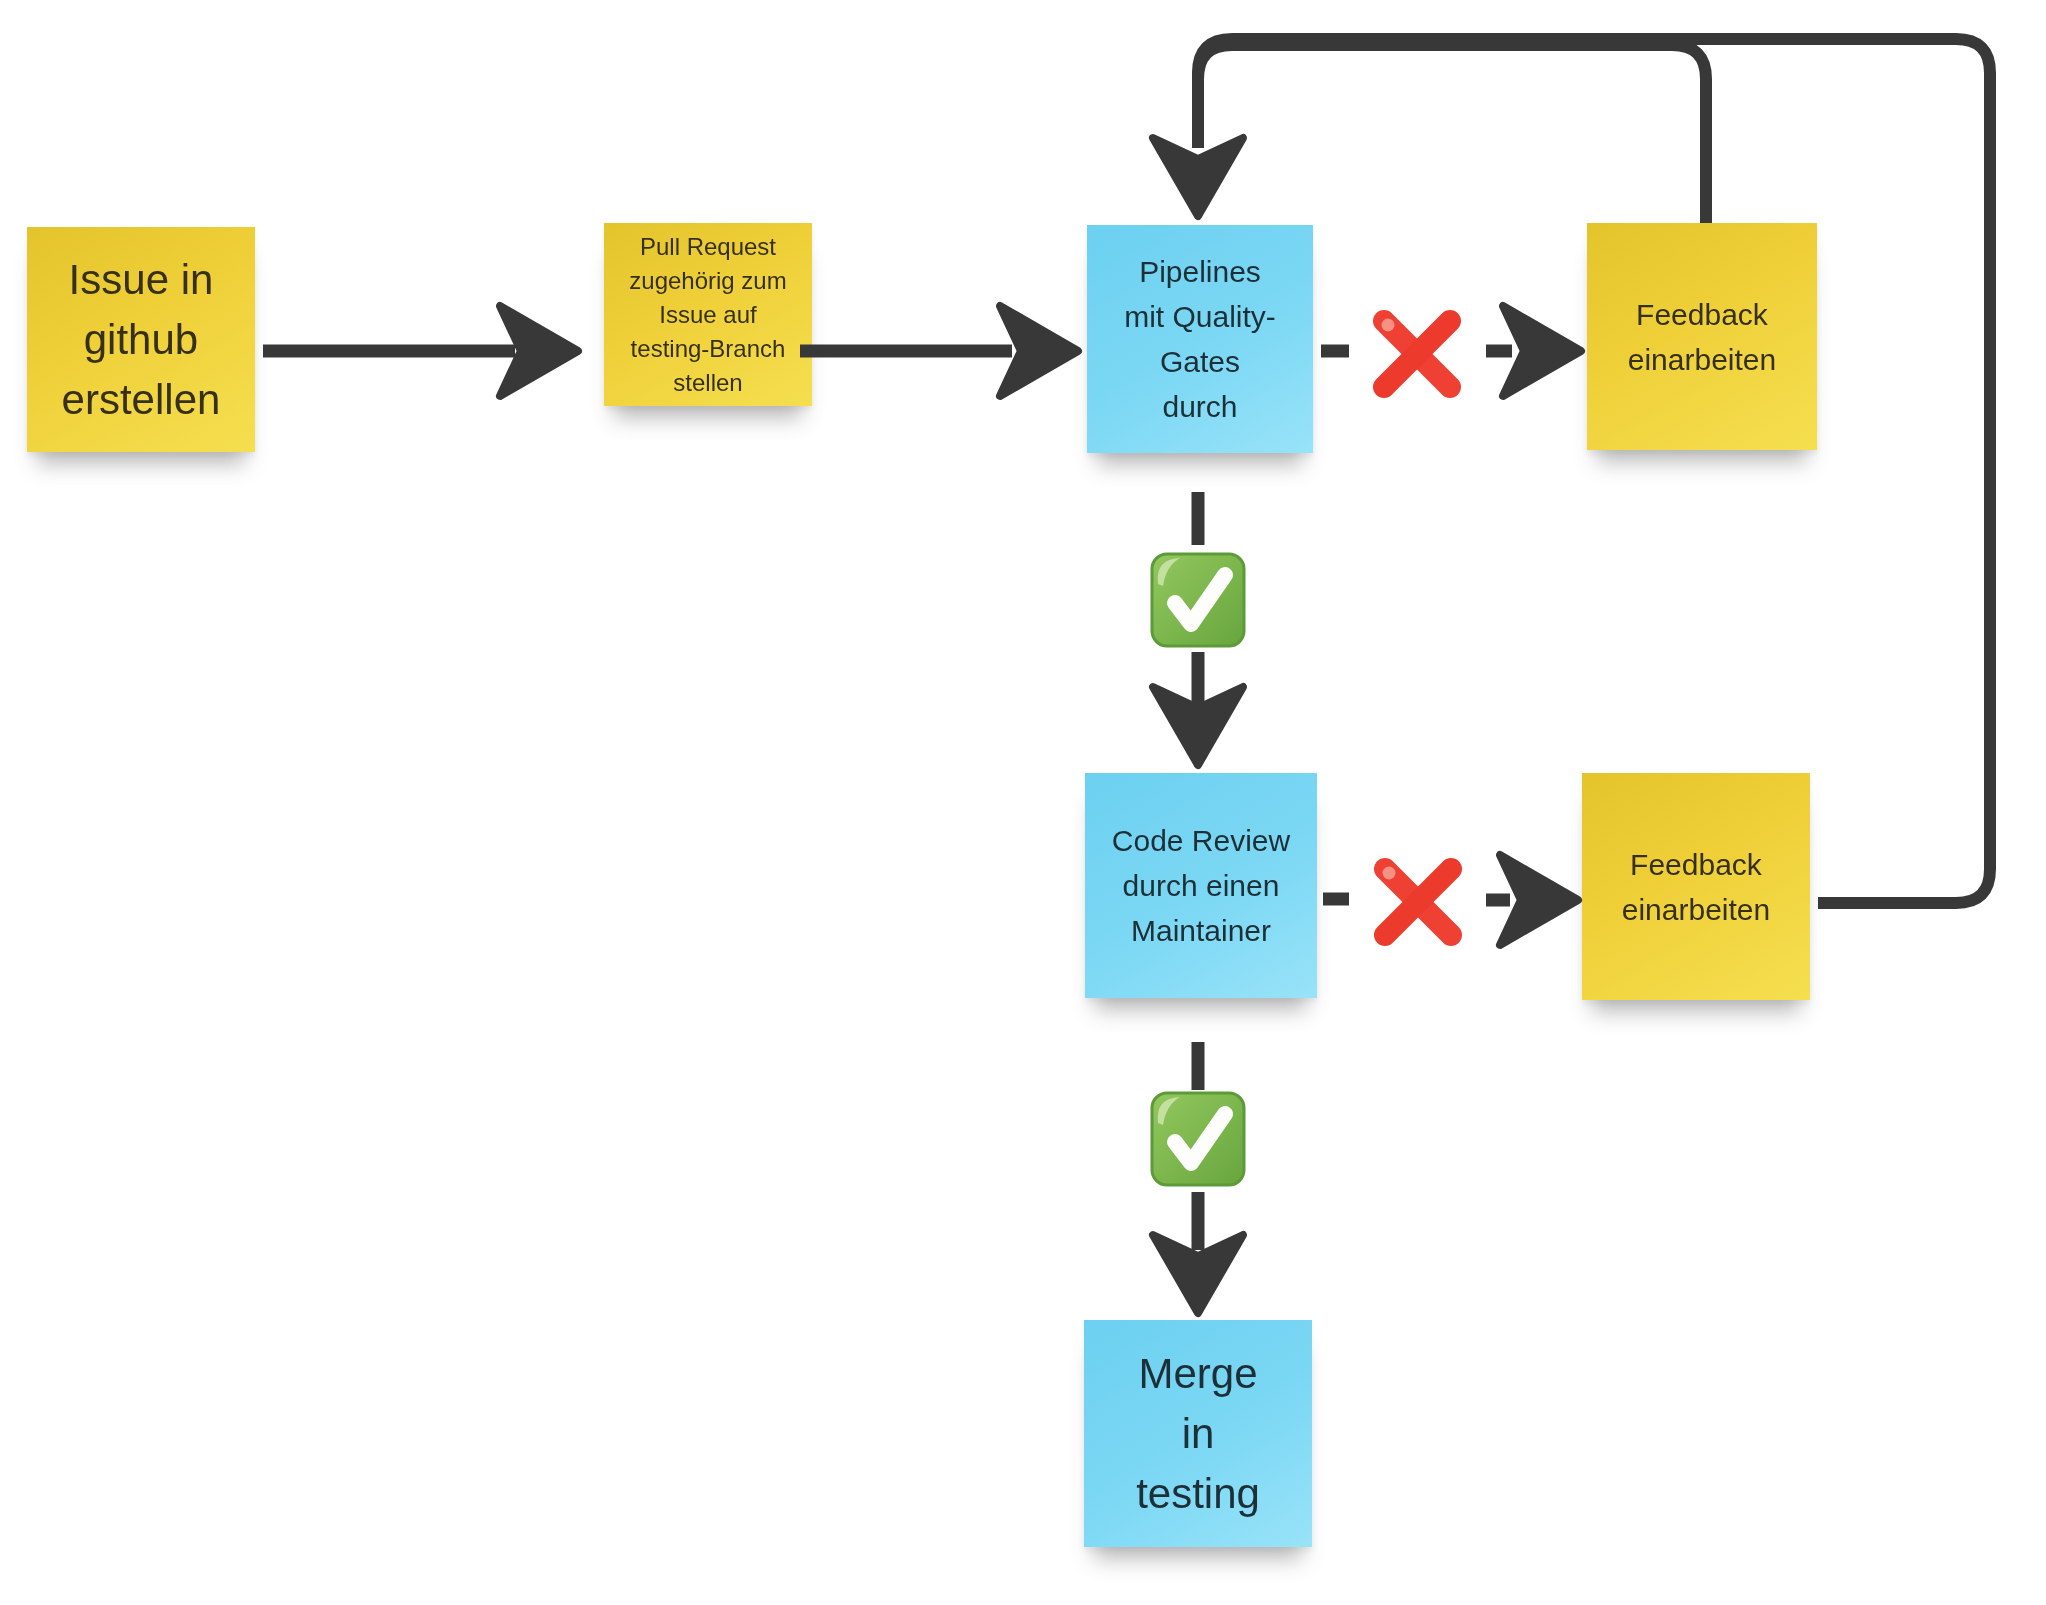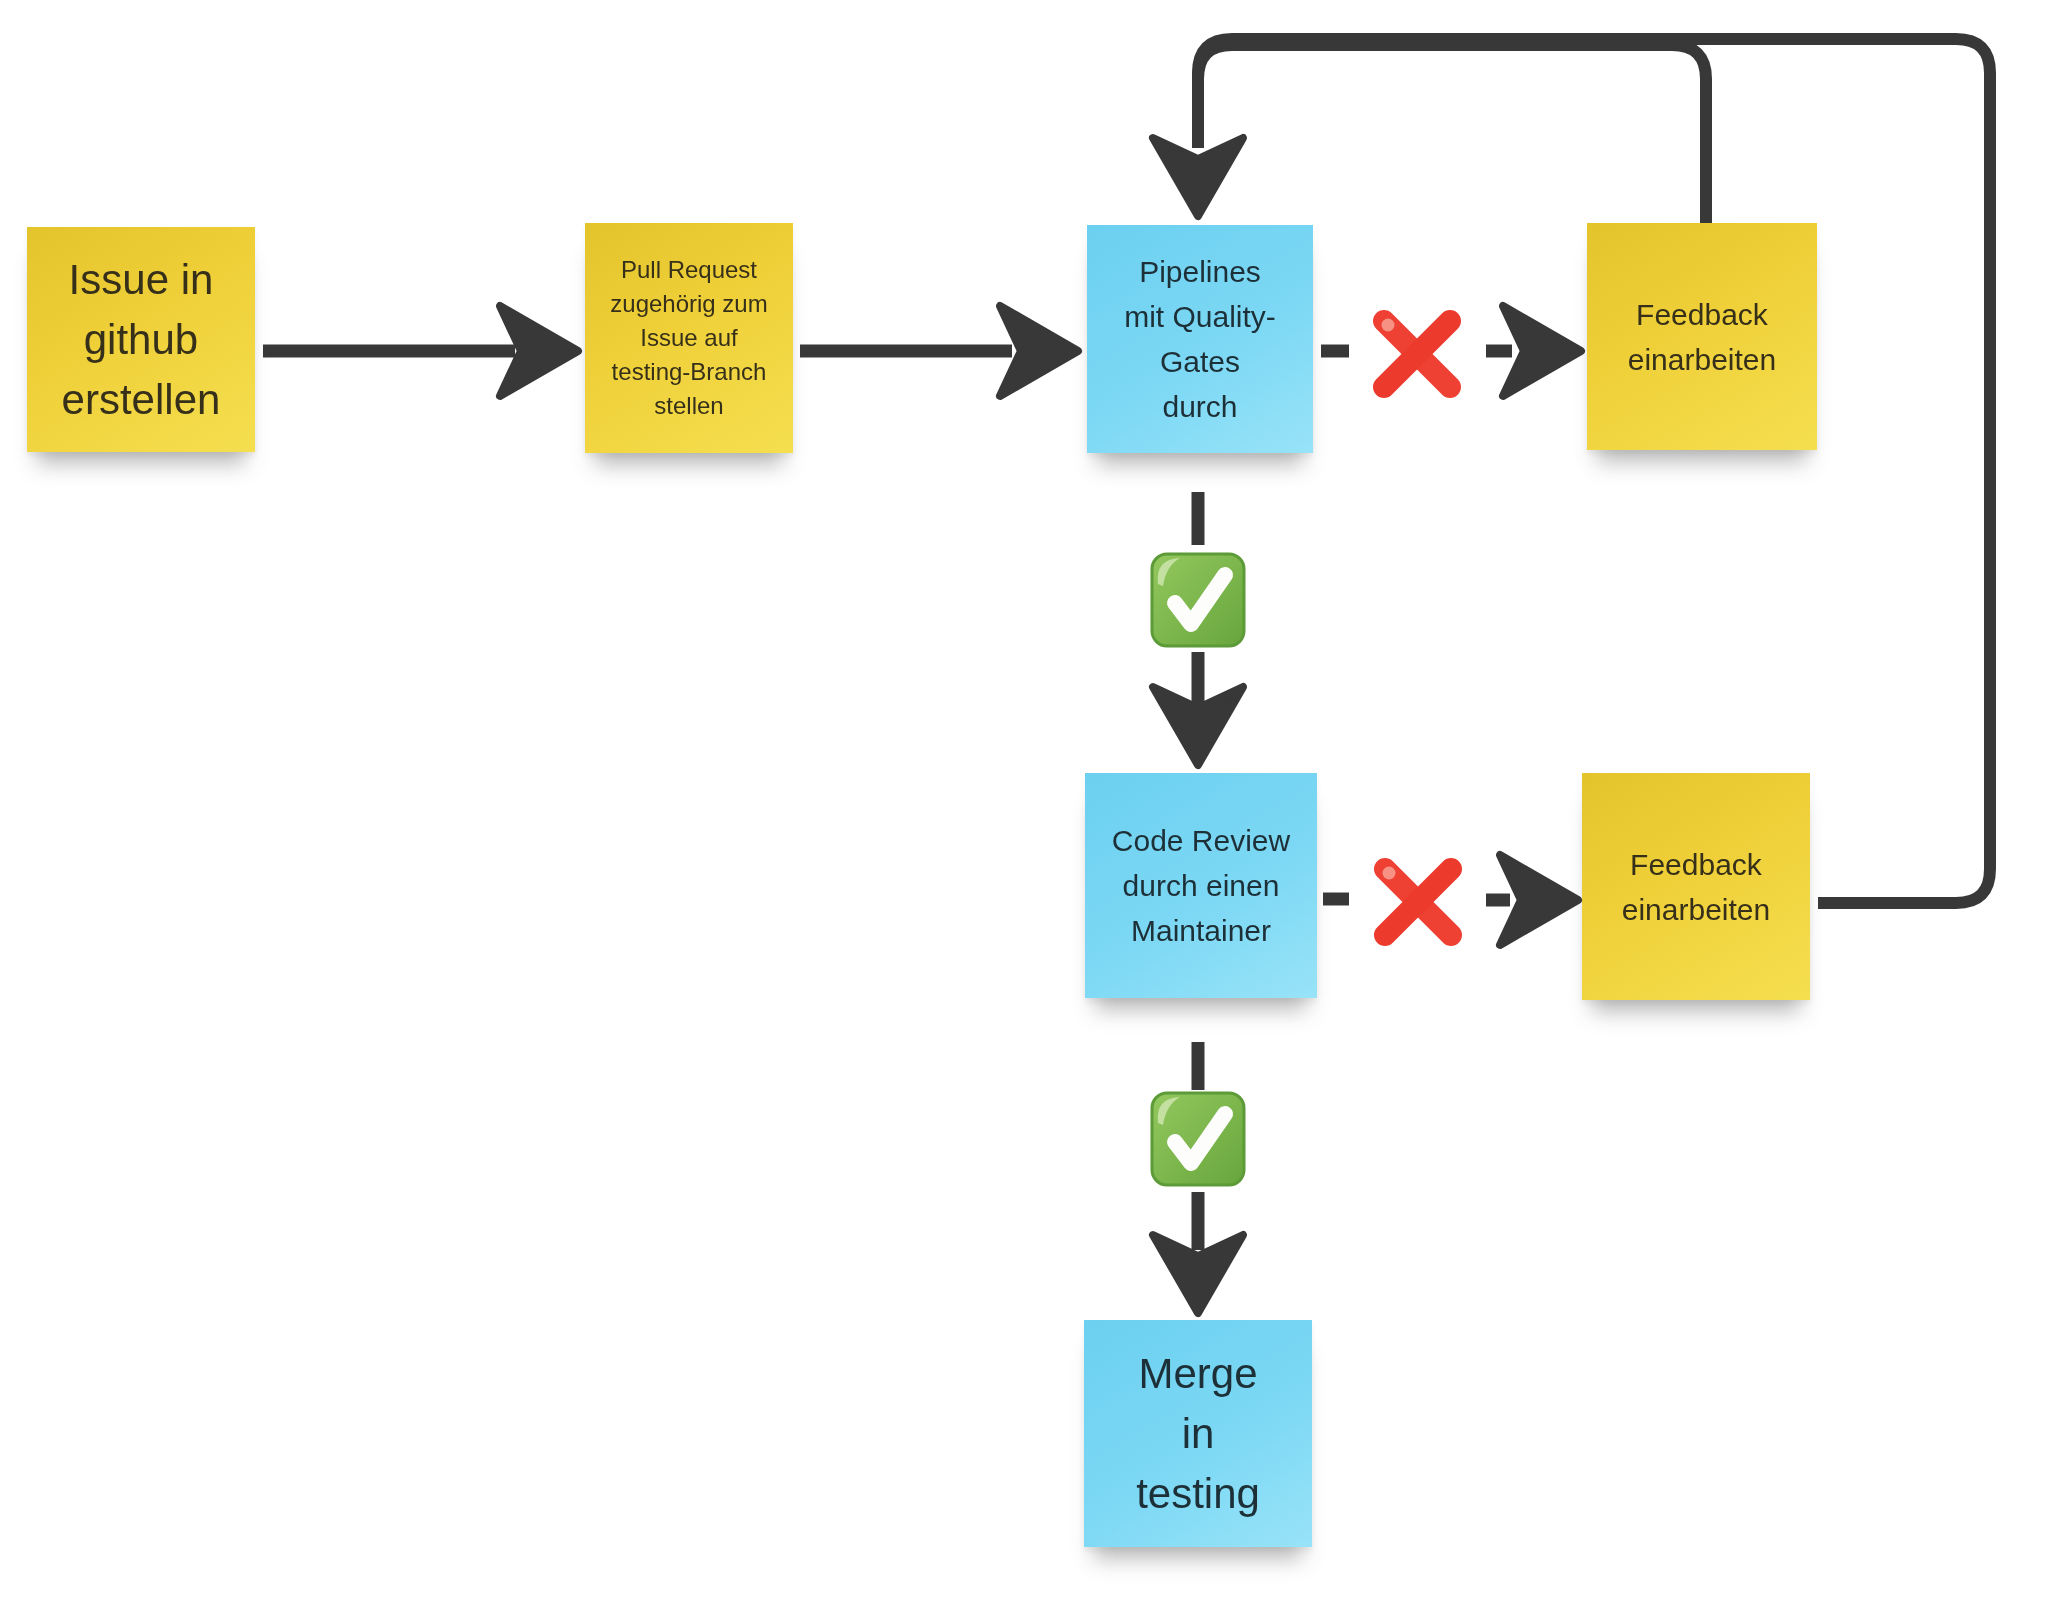--- a/index.html
+++ b/index.html
@@ -23,21 +23,21 @@
   }
   .note.blue{
     background:linear-gradient(150deg,#6cd0f0 0%,#7cd8f4 55%,#98e3f8 100%);
     color:#1d2f37;
   }
   .t-lg{font-size:42px;line-height:60px;}
   .t-md{font-size:30px;line-height:45px;}
   .t-sm{font-size:24px;line-height:34px;}
 
   #note-issue          {left:27px;  top:227px;  width:228px; height:225px;}
-  #note-pull-request   {left:585px; top:223px;  width:208px; height:230px;}
+  #note-pull-request   {left:604px; top:223px;  width:208px; height:183px;}
   #note-pipelines      {left:1087px;top:225px;  width:226px; height:228px;}
   #note-feedback-top   {left:1587px;top:223px;  width:230px; height:227px;}
   #note-code-review    {left:1085px;top:773px;  width:232px; height:225px;}
   #note-feedback-bottom{left:1582px;top:773px;  width:228px; height:227px;}
   #note-merge          {left:1084px;top:1320px; width:228px; height:227px;justify-content:center;}
 
   svg.connectors{
     position:absolute;left:0;top:0;
     pointer-events:none;
   }

